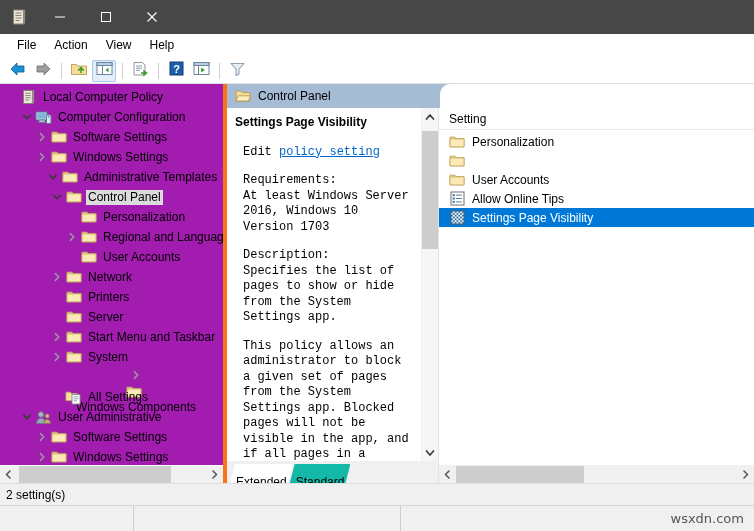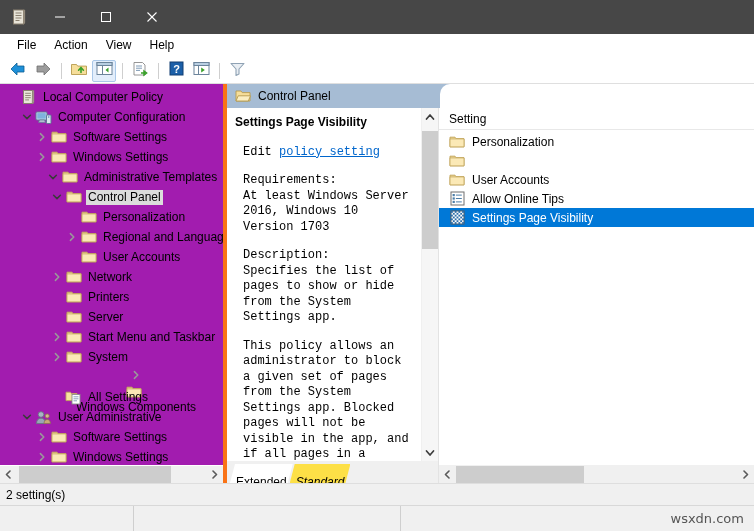--- a/index.html
+++ b/index.html
@@ -248,21 +248,21 @@
   }
   .tab {
     height: 19px;
     display: flex; align-items: center;
     font-size: 12px; color: #000;
     padding: 16px 6px 0 6px;
     position: relative;
     white-space: nowrap;
   }
   .tab.selected { background: #ffffff; }
-  .tab.unselected { background: #fde047; font-style: italic; }
+  .tab.unselected { background: #14b8a6; }
 
   
   .list-pane {
     flex: 1 1 auto;
     display: flex;
     flex-direction: column;
     min-width: 0;
     background: #ffffff;
     border-left: 1px solid #e3e3e3;
   }

